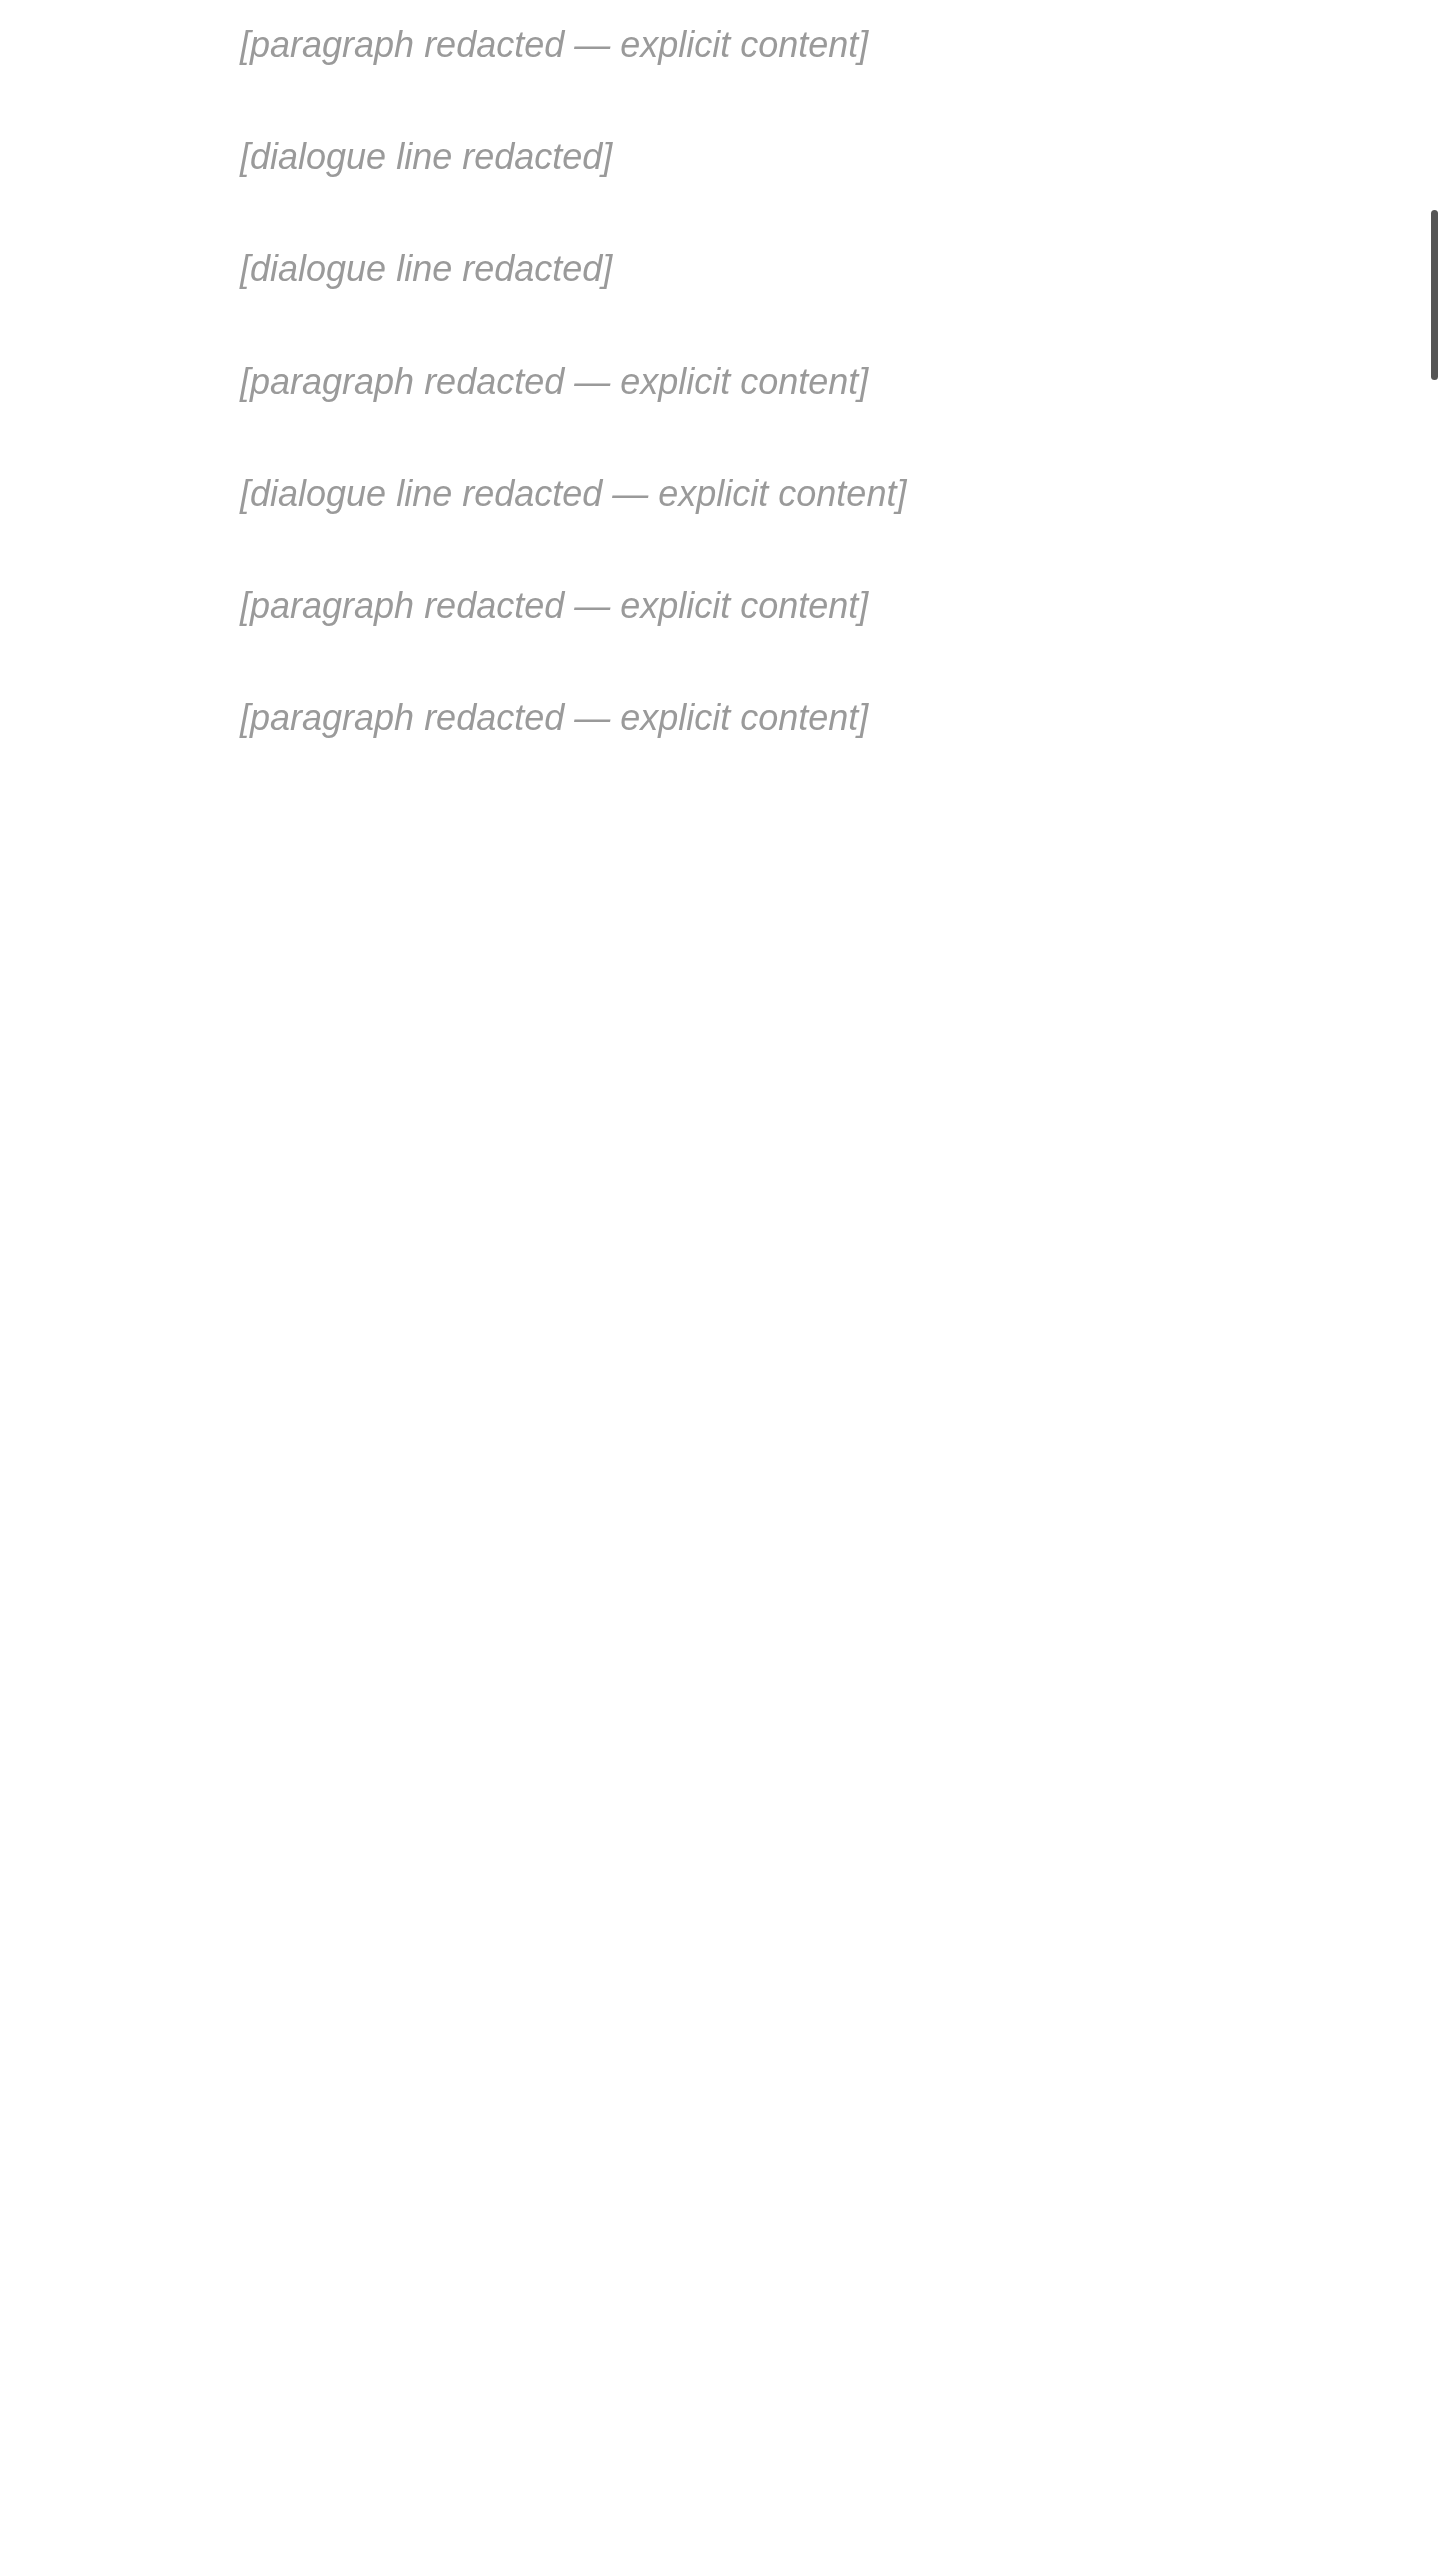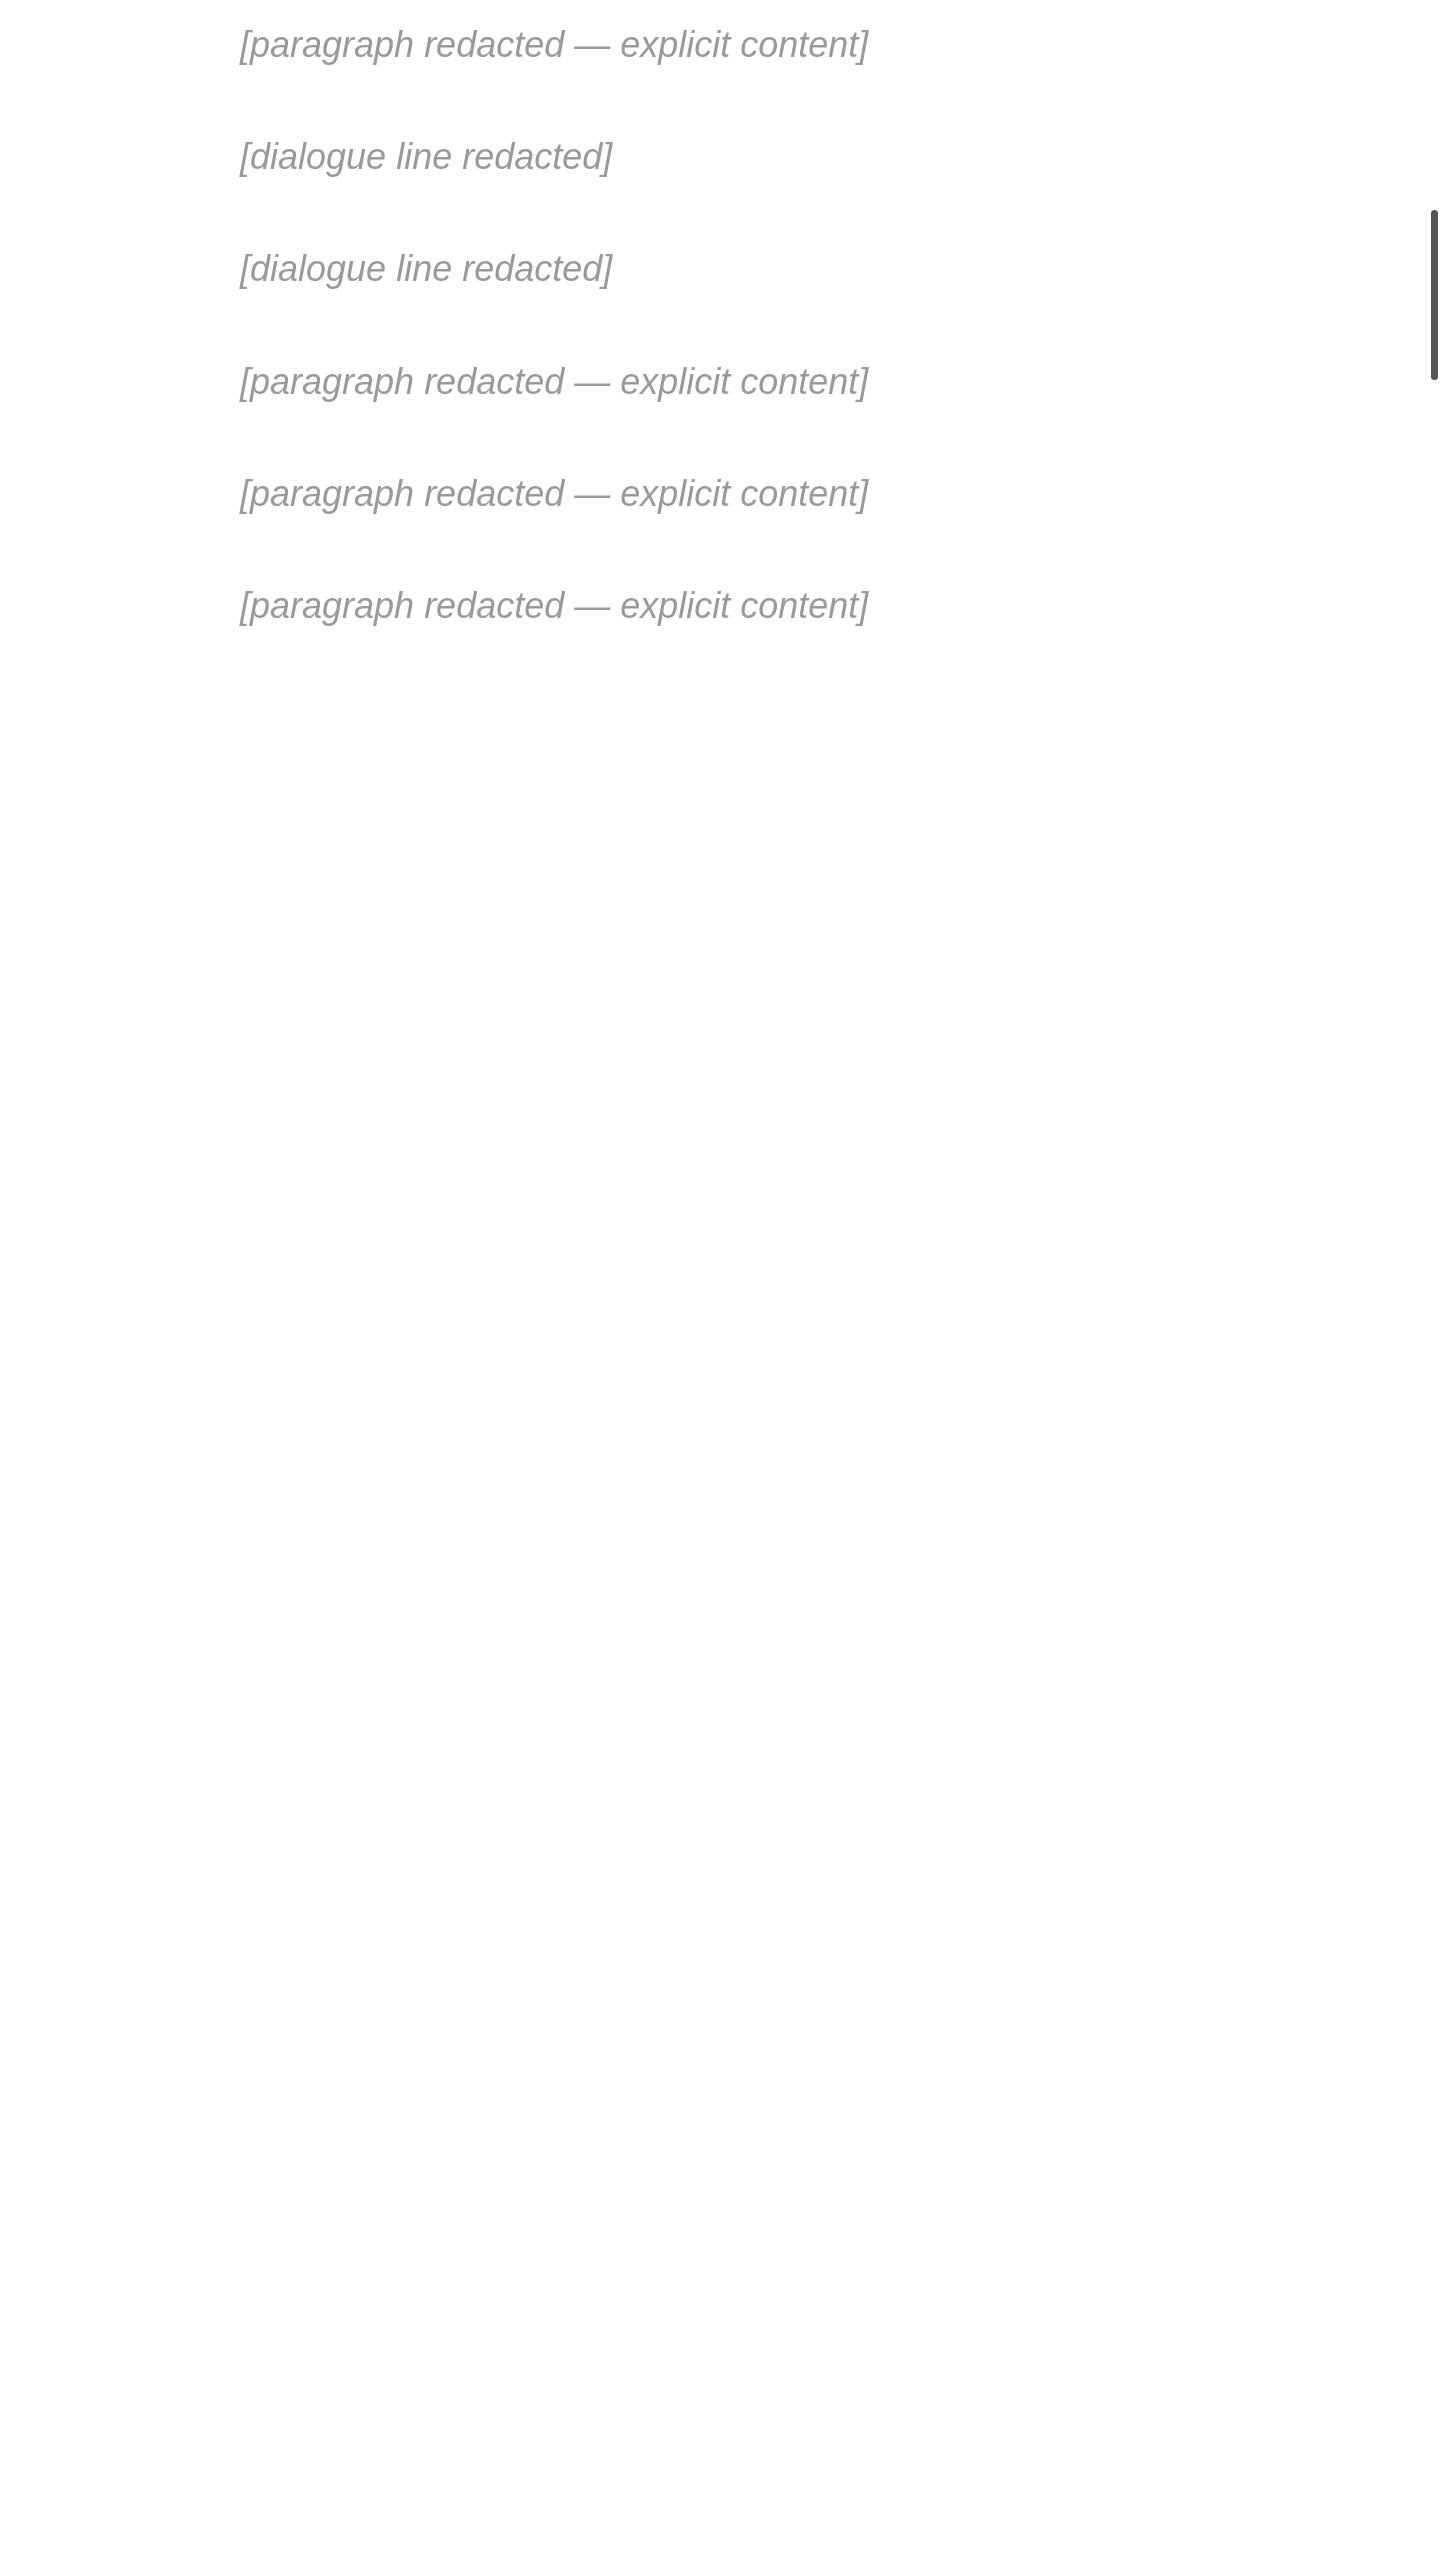--- a/index.html
+++ b/index.html
@@ -24,19 +24,20 @@
   }
 </style>
 </head>
 <body>
 
 <div class="page">
   <p class="para">[paragraph redacted — explicit content]</p>
   <p class="para">[dialogue line redacted]</p>
   <p class="para">[dialogue line redacted]</p>
   <p class="para">[paragraph redacted — explicit content]</p>
+  <p class="para">[dialogue line redacted — explicit content]</p>
   <p class="para">[paragraph redacted — explicit content]</p>
   <p class="para">[paragraph redacted — explicit content]</p>
 </div>
 
 <div class="scrollbar-track">
   <div class="scrollbar-thumb"></div>
 </div>
 
 </body></html>

